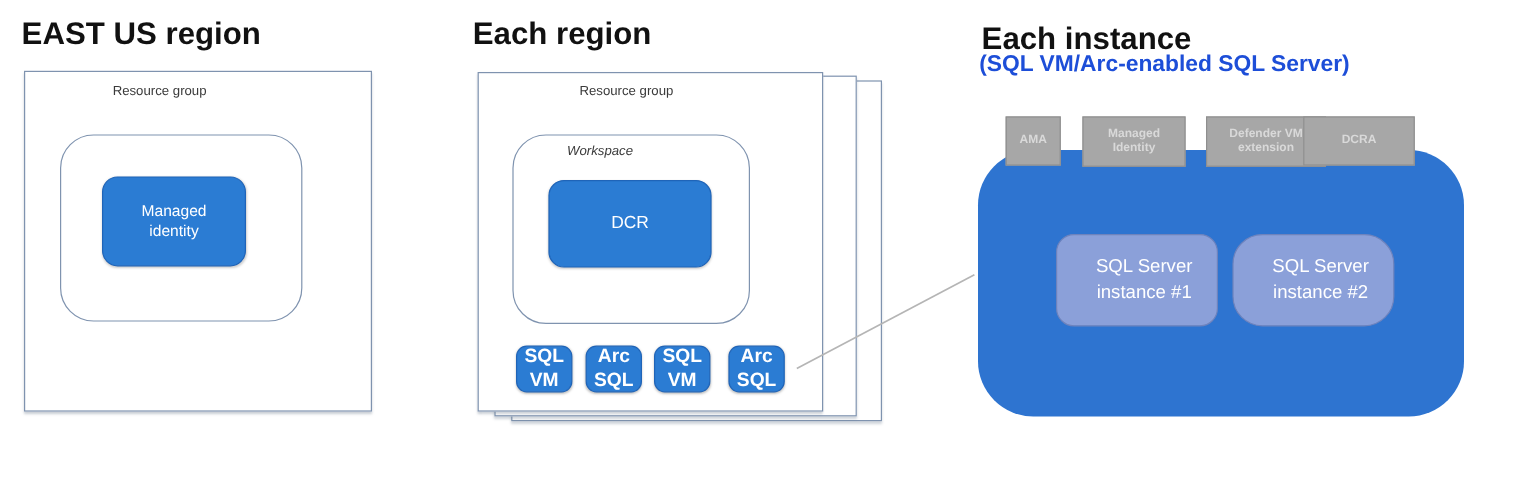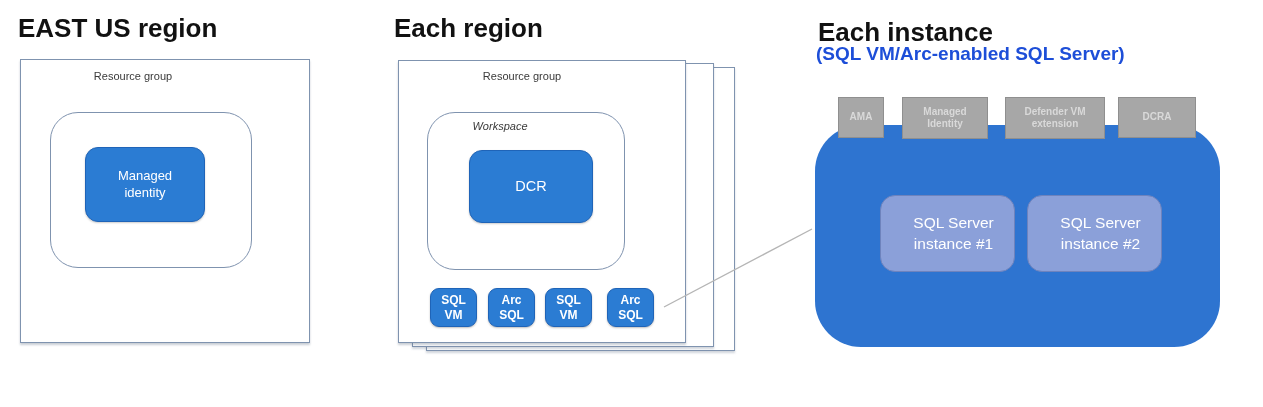--- a/index.html
+++ b/index.html
@@ -64,21 +64,21 @@
     position: absolute;
     width: 47px; height: 39px;
     background: var(--primary-blue, #2b7cd3);
     border: 1px solid #1f64b8;
     border-radius: 9px;
     display: flex; align-items: center; justify-content: center;
     color: #fff; text-align: center;
     box-shadow: 0 1px 2px rgba(0,0,0,0.25);
   }
   .mini-node .txt {
-    font-size: 12px; font-weight: 600; line-height: 1.2; max-width: 34px;
+    font-size: 16px; font-weight: 600; line-height: 1.2; max-width: 34px;
   }
 
   .gray-node {
     position: absolute;
     height: 41px; top: 97px;
     background: var(--gray-box, #a7a7a7);
     border: 1px solid #8f8f8f;
     display: flex; align-items: center; justify-content: center;
     color: #d9d9d9; text-align: center;
     z-index: 6;
@@ -129,21 +129,21 @@
   <div class="sheet z1" style="left:412px; top:63px; width:302px; height:284px;"></div>
 
   <div class="outline-box z2" style="left:398px; top:60px; width:288px; height:283px;"></div>
 
   <div class="label" style="left:522px; top:70px; z-index:2;">Resource group</div>
 
   <div class="rounded-container z2" style="left:427px; top:112px; width:198px; height:158px;"></div>
 
   <div class="label" style="left:500px; top:120px; z-index:2;font-style:italic;">Workspace</div>
 
-  <div class="blue-node dcr-node z2" style="left:469px; top:150px; width:124px; height:73px;">
+  <div class="blue-node dcr-node z2" style="left:457px; top:150px; width:136px; height:73px;">
     <span class="txt">DCR</span>
   </div>
 
   <div class="mini-node z2" style="left:430px; top:288px;">
     <span class="txt">SQL VM</span>
   </div>
   <div class="mini-node z2" style="left:488px; top:288px;">
     <span class="txt">Arc SQL</span>
   </div>
   <div class="mini-node z2" style="left:545px; top:288px;">
@@ -157,31 +157,31 @@
     <line x1="664" y1="307" x2="812" y2="229" stroke="#b5b5b5" stroke-width="1.4"></line>
   </svg>
 
   <div class="section-title" style="left:818px; top:17px;">Each instance</div>
   <div class="section-subtitle" style="left:816px; top:43px;">(SQL VM/Arc-enabled SQL Server)</div>
 
   <div class="big-blue">
     <div class="instance-node" style="left:65px;">
       <span class="txt">SQL Server instance #1</span>
     </div>
-    <div class="instance-node" style="left:212px;">
+    <div class="instance-node" style="left:212px;border-radius:25px;">
       <span class="txt">SQL Server instance #2</span>
     </div>
   </div>
 
   <div class="gray-node" style="left:838px; width:46px;">
     <span class="txt">AMA</span>
   </div>
   <div class="gray-node" style="left:902px; width:86px; height:42px;">
     <span class="txt" style="max-width:64px;">Managed Identity</span>
   </div>
   <div class="gray-node" style="left:1005px; width:100px; height:42px;">
     <span class="txt" style="max-width:78px;">Defender VM extension</span>
   </div>
-  <div class="gray-node" style="left:1118px; width:78px;">
+  <div class="gray-node" style="left:1086px; width:93px;">
     <span class="txt">DCRA</span>
   </div>
 
 </div>
 
 </body></html>

